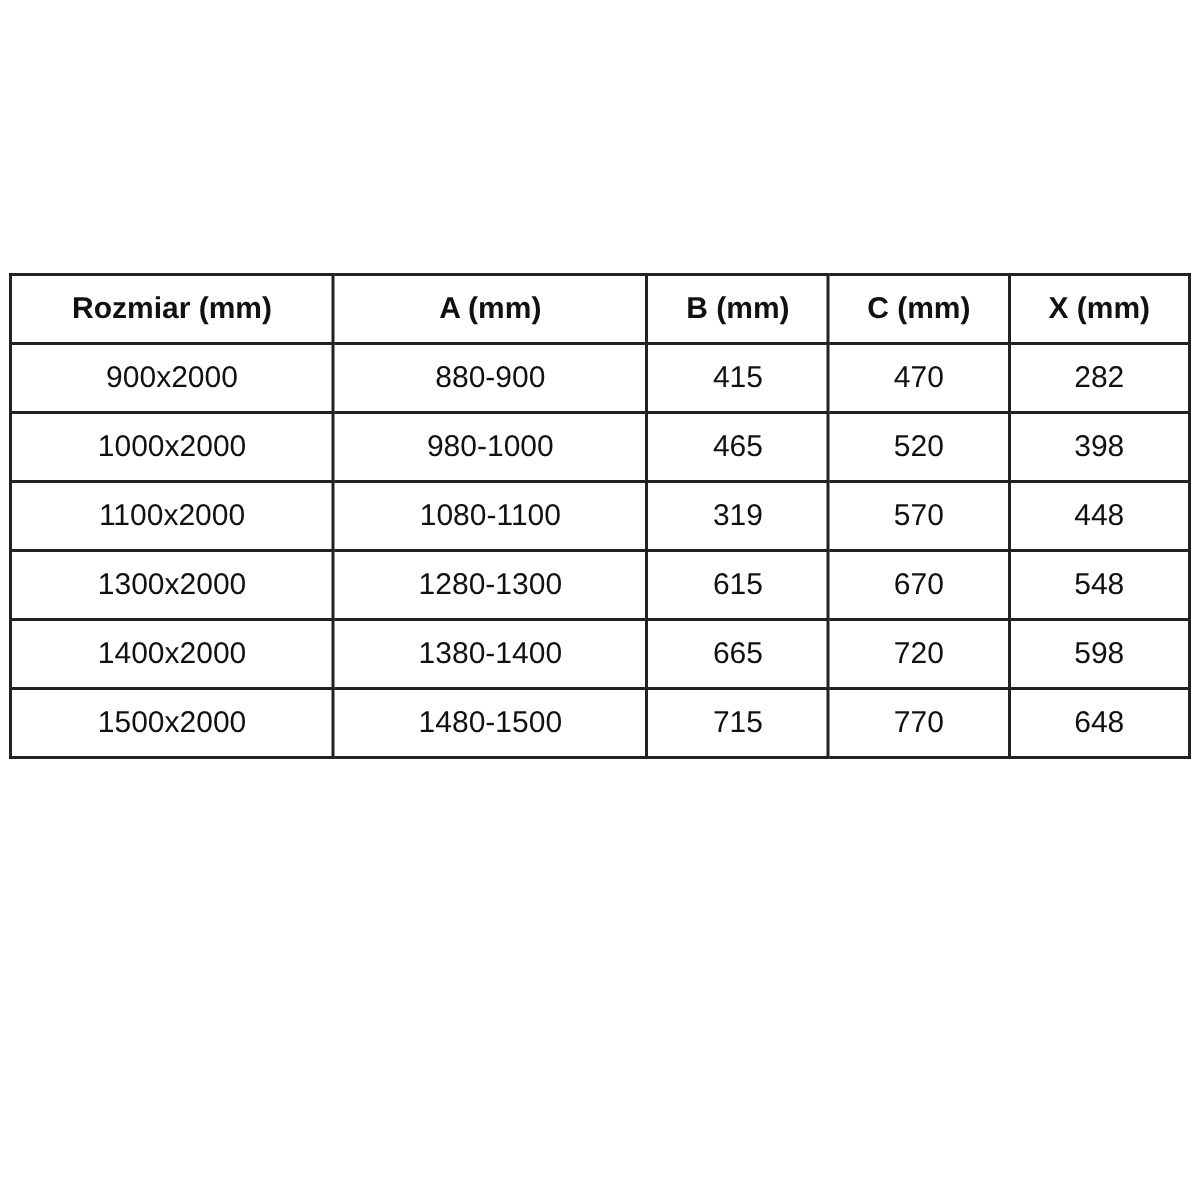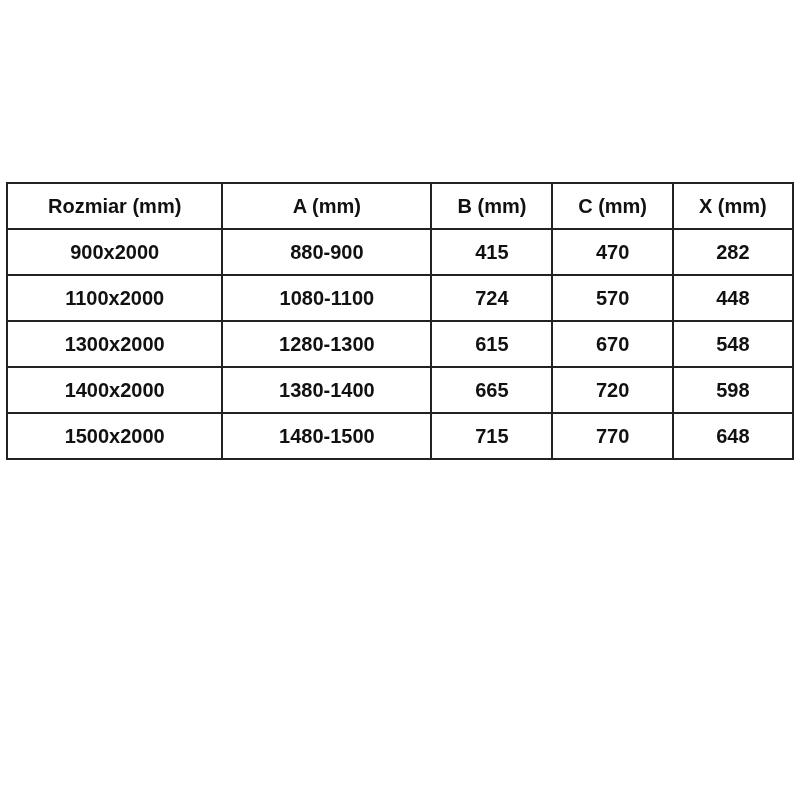--- a/index.html
+++ b/index.html
@@ -37,21 +37,21 @@
     font-size: 20px;
     line-height: 1;
     white-space: nowrap;
     overflow: hidden;
   }
   table.spec-table th {
     font-weight: bold;
     background: #ffffff;
   }
   table.spec-table td {
-    font-weight: bold;
+    font-weight: normal;
     background: #ffffff;
   }
   col.c-rozmiar { width: 27.4%; }
   col.c-a       { width: 26.6%; }
   col.c-b       { width: 15.4%; }
   col.c-c       { width: 15.3%; }
   col.c-x       { width: 15.3%; }
 </style>
 </head>
 <body>
@@ -76,23 +76,30 @@
     </thead>
     <tbody>
         <tr>
           <td>900x2000</td>
           <td>880-900</td>
           <td>415</td>
           <td>470</td>
           <td>282</td>
         </tr>
         <tr>
+          <td>1000x2000</td>
+          <td>980-1000</td>
+          <td>465</td>
+          <td>520</td>
+          <td>398</td>
+        </tr>
+        <tr>
           <td>1100x2000</td>
           <td>1080-1100</td>
-          <td>724</td>
+          <td>319</td>
           <td>570</td>
           <td>448</td>
         </tr>
         <tr>
           <td>1300x2000</td>
           <td>1280-1300</td>
           <td>615</td>
           <td>670</td>
           <td>548</td>
         </tr>

